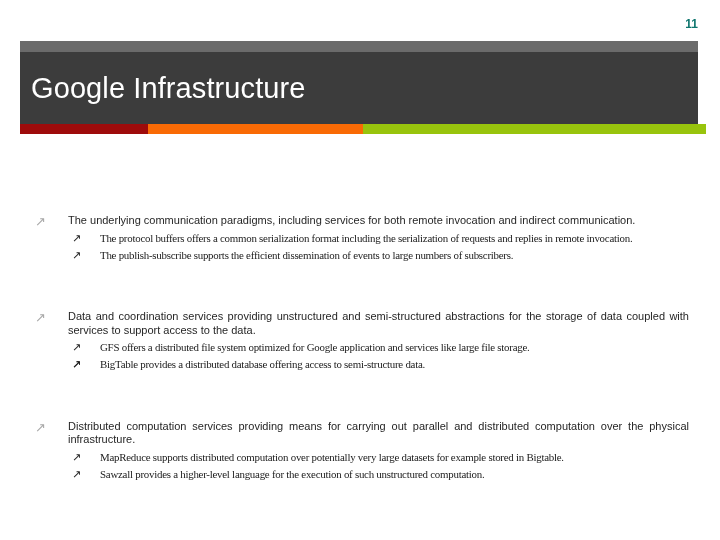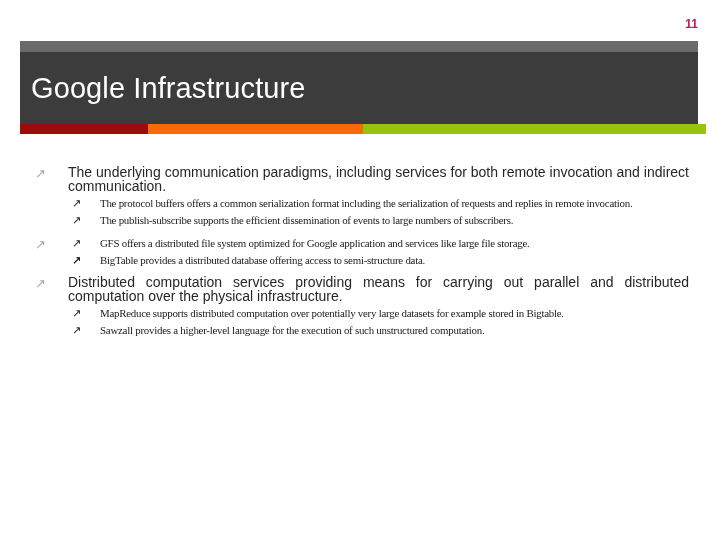--- a/index.html
+++ b/index.html
@@ -23,21 +23,21 @@
     background: #ffffff;
   }
 
   
   .page-number {
     position: absolute;
     right: 22px;
     top: 17px;
     font-size: 12px;
     font-weight: bold;
-    color: #be185d;
+    color: #0f766e;
     letter-spacing: 0px;
     font-family: "Liberation Sans", sans-serif;
   }
 
   
   .header-wrap {
     position: absolute;
     left: 20px;
     top: 41px;
     width: 666px;
@@ -93,25 +93,26 @@
   .group { margin-bottom: 9px; }
 
   
   .l1 {
     position: relative;
     padding-left: 68px;
     padding-right: 31px;
     margin-bottom: 4px;
   }
   .l1-text {
-    font-size: 14px;
+    font-size: 11px;
     line-height: 13.6px;
     color: #262626;
     text-align: justify;
     font-family: "Liberation Sans", sans-serif;
+    margin-top: 48px;
   }
   .bullet-l1 {
     position: absolute;
     left: 35px;
     top: 1px;
     width: 13px;
     height: 13px;
     line-height: 13px;
     color: #a9a9a9;
     font-size: 13px;
@@ -178,20 +179,21 @@
       </div>
       <div class="l2">
         <span class="bullet-l2">↗</span>
         <div class="l2-text">The publish-subscribe supports the efficient dissemination of events to large numbers of subscribers.</div>
       </div>
     </div>
 
     <div class="group">
       <div class="l1">
         <span class="bullet-l1">↗</span>
+        <div class="l1-text">Data and coordination services providing unstructured and semi-structured abstractions for the storage of data coupled with services to support access to the data.</div>
       </div>
       <div class="l2">
         <span class="bullet-l2">↗</span>
         <div class="l2-text">GFS offers a distributed file system optimized for Google application and services like large file storage.</div>
       </div>
       <div class="l2">
         <span class="bullet-l2">↗</span>
       </div>
       <div class="l2">
         <span class="bullet-l2">↗</span>

